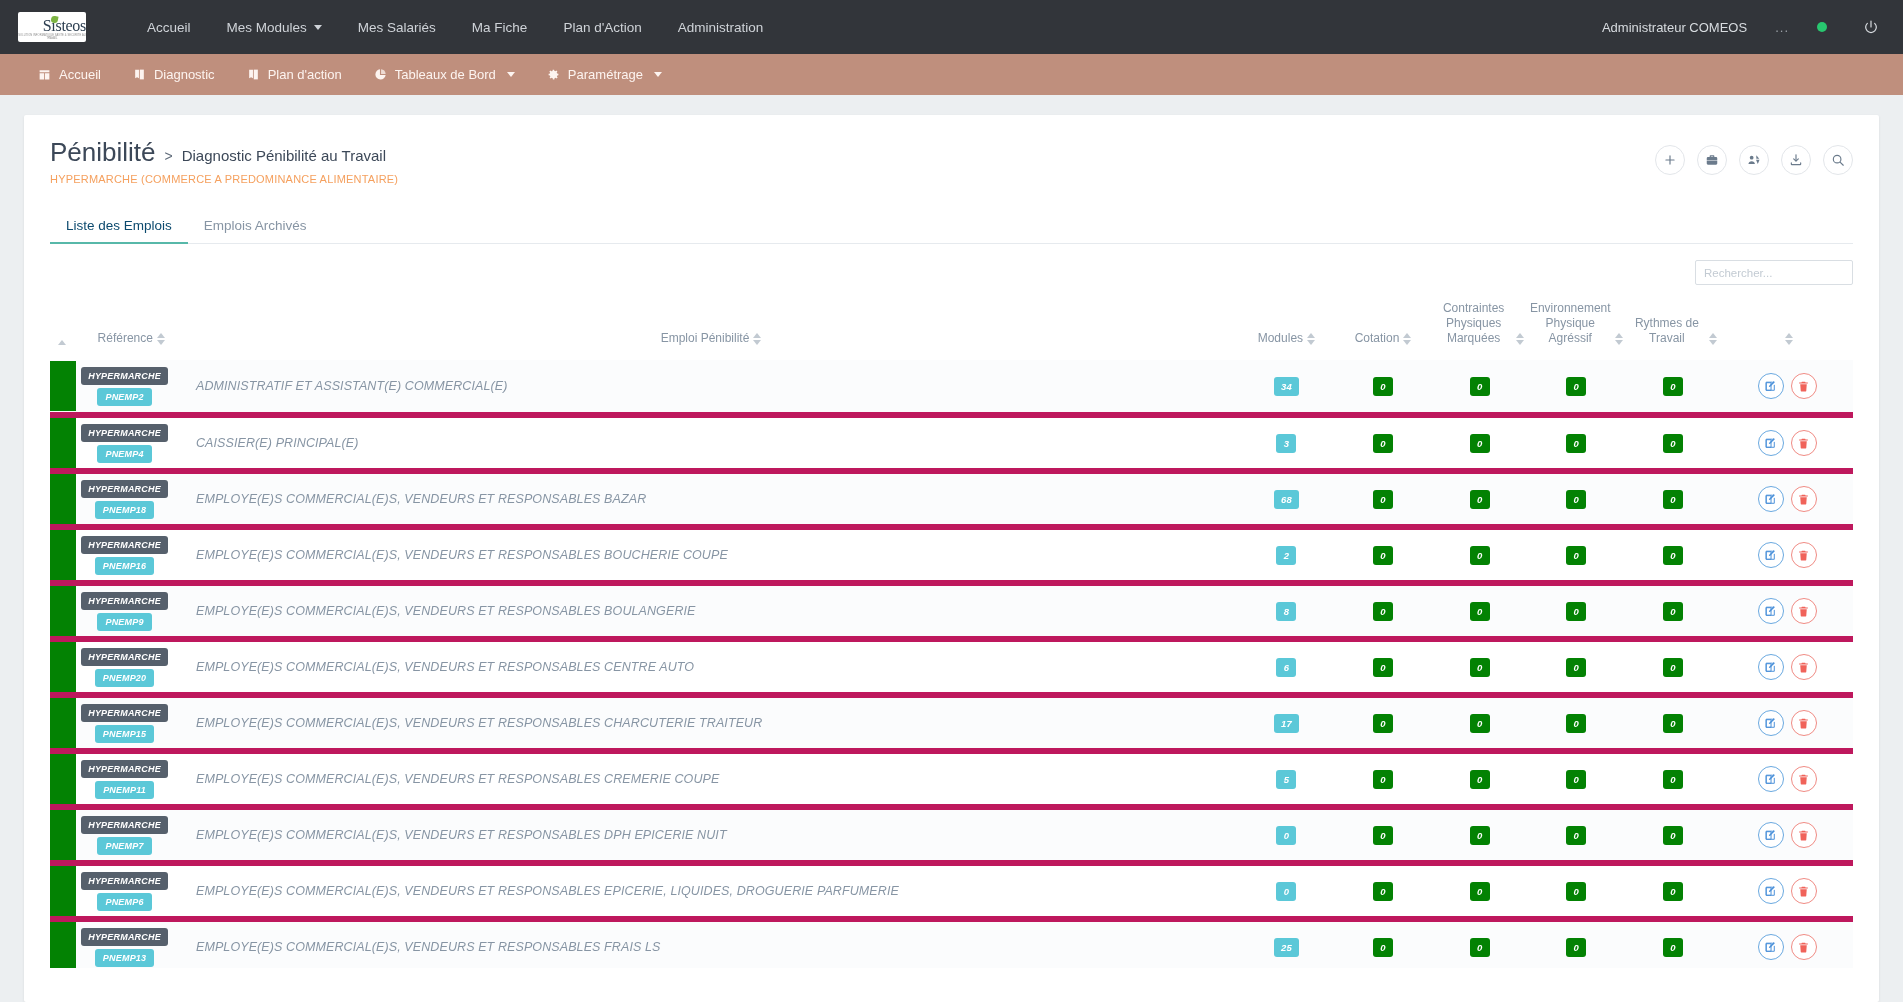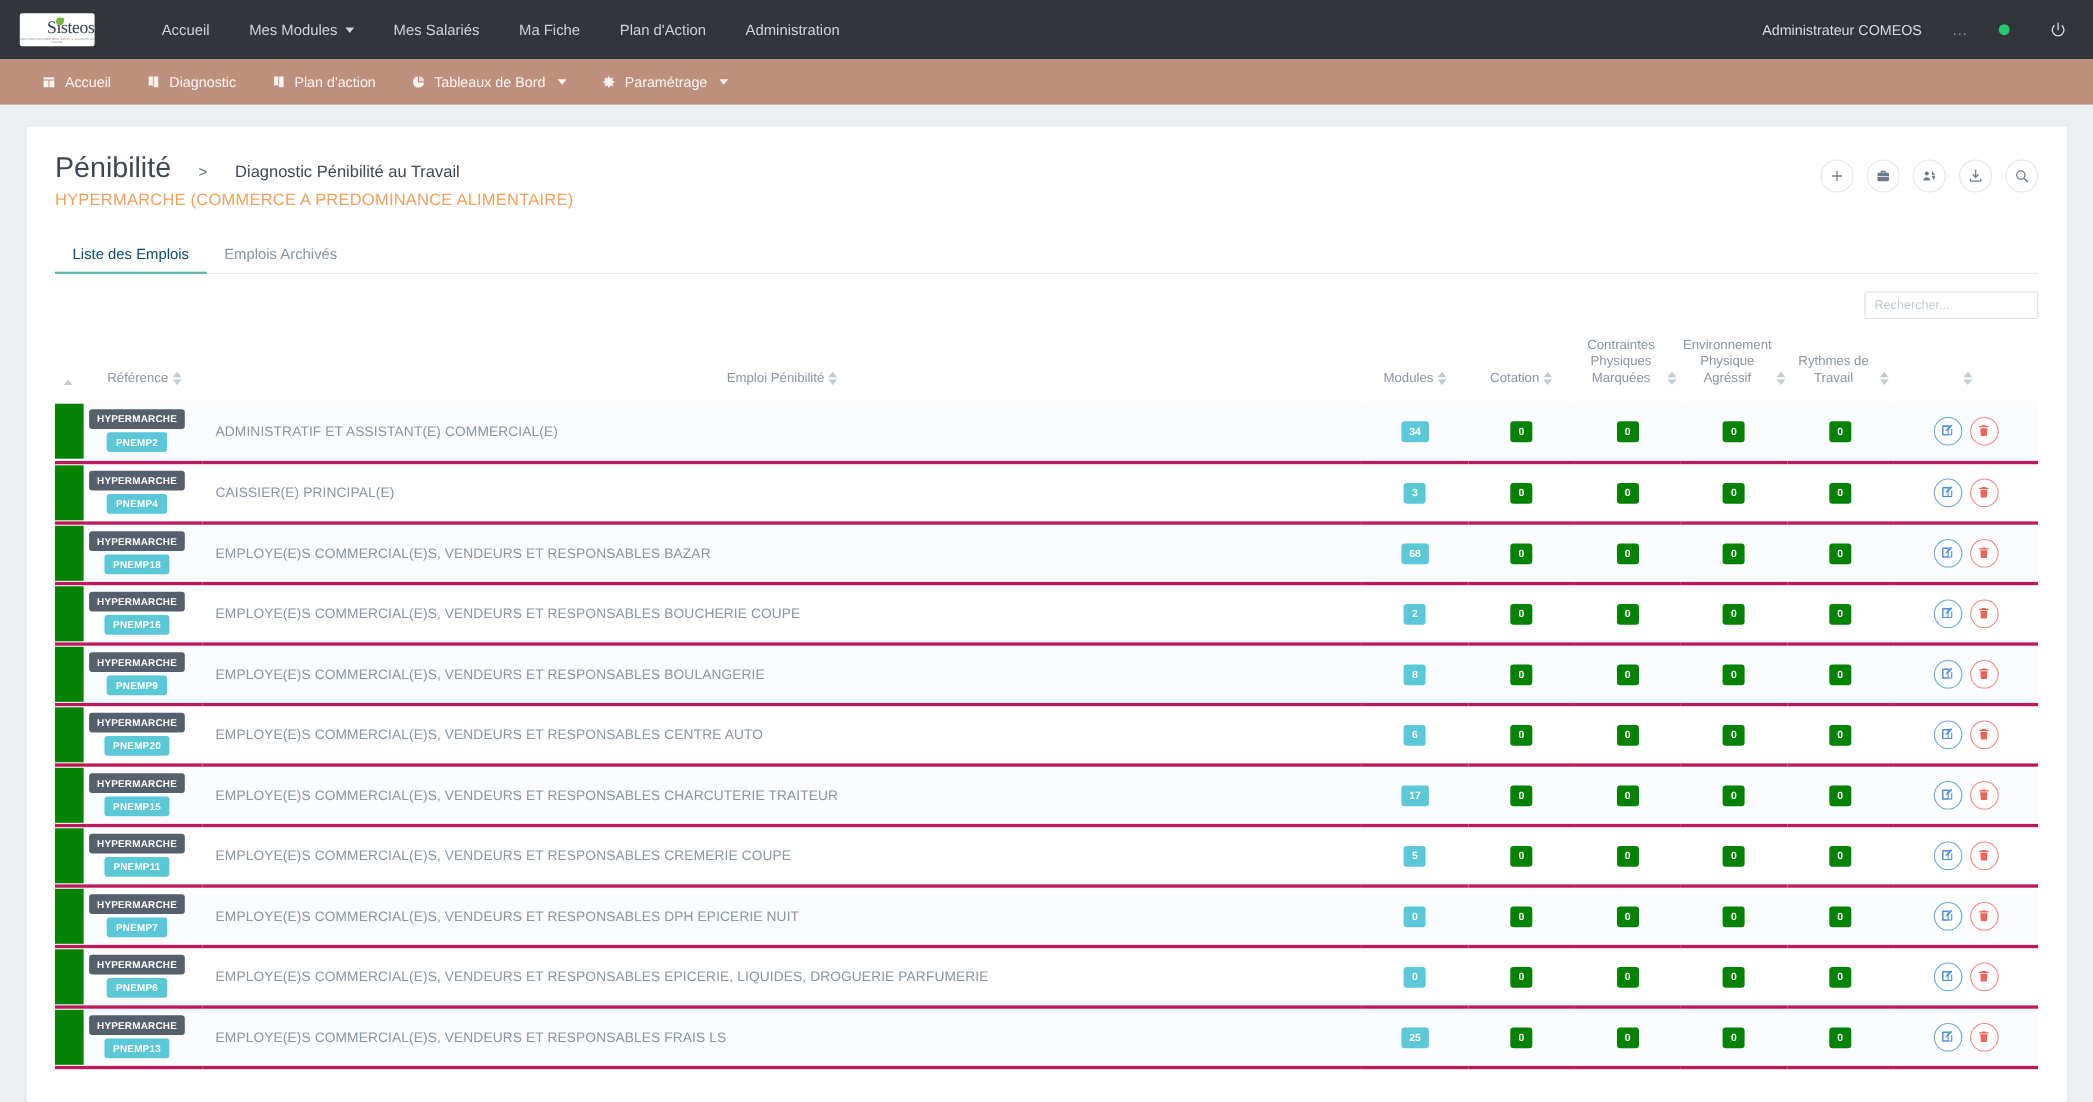--- a/index.html
+++ b/index.html
@@ -77,25 +77,25 @@
   .page-wrap { padding: 20px 24px 0 24px; height: calc(1002px - 95px); }
   .card {
     background: #fff; height: 100%;
     border-radius: 2px;
     box-shadow: 0 1px 3px rgba(0,0,0,0.08);
     padding: 22px 26px 0 26px;
     overflow: hidden;
   }
 
   .page-head { display: flex; align-items: flex-start; }
-  .title-line { display: flex; align-items: baseline; gap: 25px; }
+  .title-line { display: flex; align-items: baseline; gap: 9px; }
   .page-title { font-size: 26px; color: #3c4858; font-weight: normal; }
   .breadcrumb-sep { font-size: 14px; color: #5f6b7a; }
   .breadcrumb { font-size: 15px; color: #3c4858; }
-  .subtitle { font-size: 15px; color: #f5a05e; margin-top: 5px; letter-spacing: 0.2px; }
+  .subtitle { font-size: 11px; color: #f5a05e; margin-top: 5px; letter-spacing: 0.2px; }
 
   .head-actions { margin-left: auto; display: flex; gap: 12px; padding-top: 8px; }
   .round-btn {
     width: 30px; height: 30px; border-radius: 50%;
     border: 1px solid #e3e6ea; background: #fff;
     display: flex; align-items: center; justify-content: center;
     color: #6b7b8c; cursor: pointer;
   }
 
   
@@ -136,21 +136,21 @@
     width: 0; height: 0; border-left: 4px solid transparent;
     border-right: 4px solid transparent; border-top: 5px solid #c2cad2;
   }
 
   .col-status { width: 26px; }
   .col-ref    { width: 96px; }
   .col-emploi { width: 960px; }
   .col-num    { width: 88px; }
   .col-actions{ width: 120px; }
 
-  tbody tr { border-bottom: 3px solid #be185d; height: 55px; }
+  tbody tr { border-bottom: 6px solid #be185d; height: 55px; font-style: italic; }
   tbody tr:nth-child(odd) { background: #fbfcfd; }
   tbody tr:nth-child(even) { background: #ffffff; }
 
   td { padding: 0 4px; vertical-align: middle; }
 
   .status-cell { padding: 0; }
   .status-block { width: 26px; height: 50px; background: #038203; }
 
   .ref-cell { padding-left: 8px; }
   .badge-stack { display: flex; flex-direction: column; align-items: center; gap: 3px; width: 76px; }

